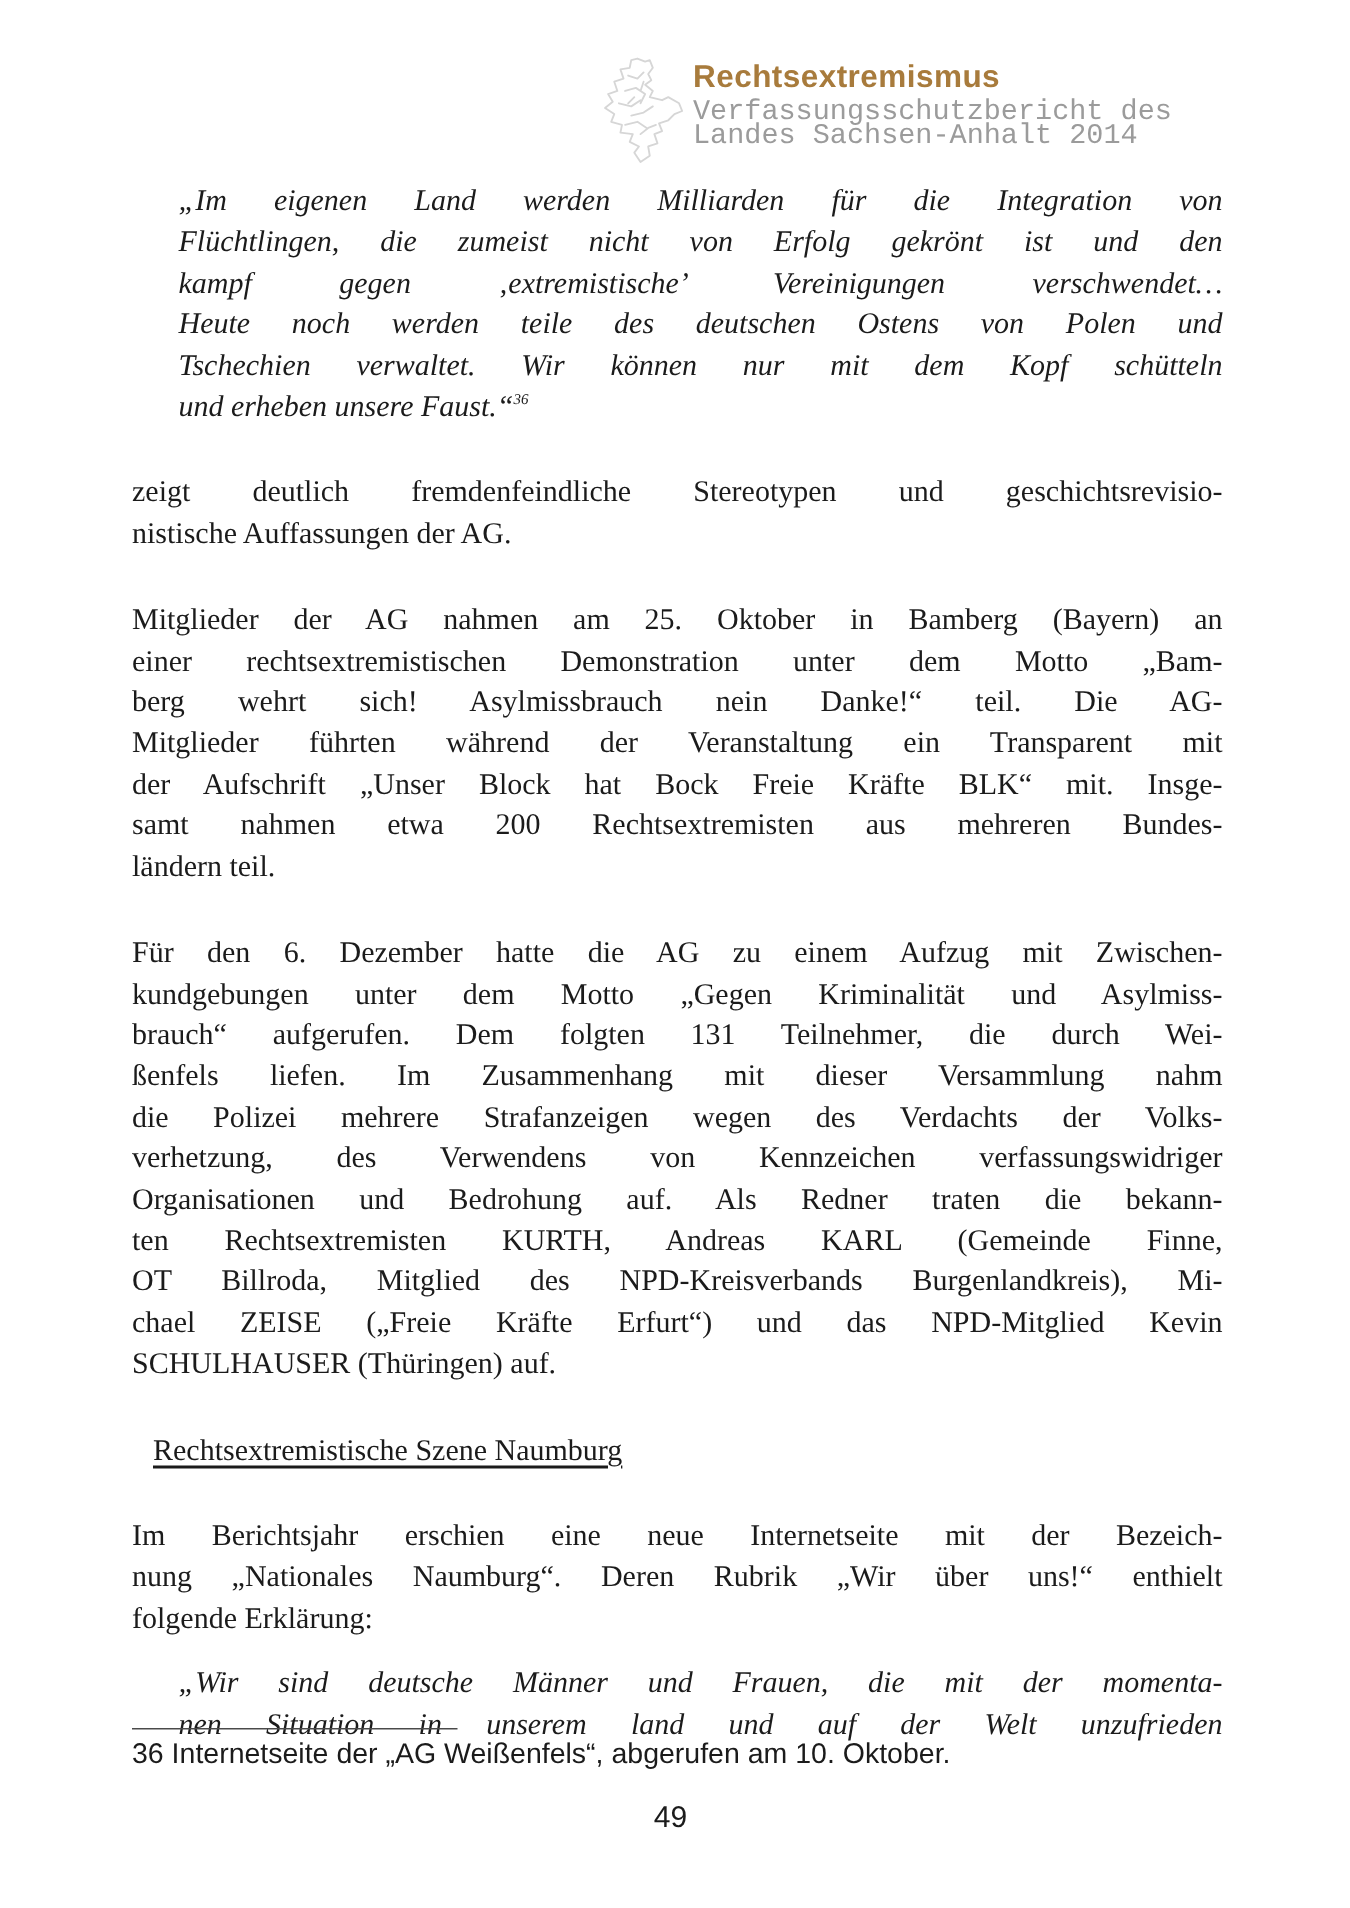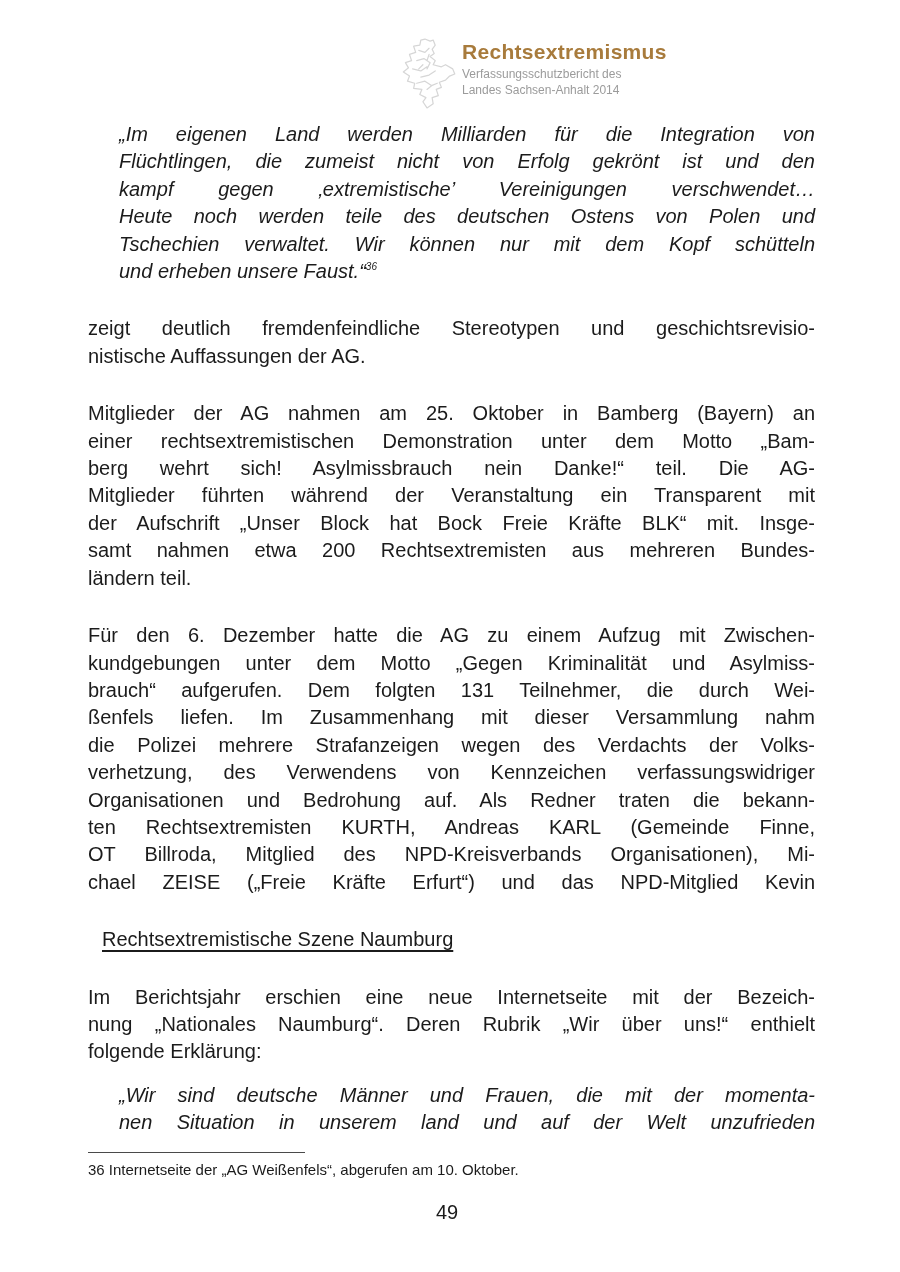--- a/index.html
+++ b/index.html
@@ -24,34 +24,36 @@
   .logo { width: 58px; height: 72px; flex: 0 0 auto; }
   .header-text { margin-left: 6px; padding-top: 2px; }
   .doc-title {
     font-size: 21px;
     font-weight: bold;
     letter-spacing: 0.3px;
     color: #a87b3c;
     line-height: 24px;
   }
   .doc-subtitle {
-    font-size: 12px;
+    font-size: 19px;
     color: #9b9b9b;
     line-height: 15.5px;
     margin-top: 3px;
+    font-family: Liberation Mono, monospace;
   }
 
   
   .content {
     position: absolute;
     left: 88px;
     top: 121px;
     width: 727px;
     font-size: 20px;
     line-height: 27.4px;
+    font-family: Liberation Serif, serif;
   }
   .block { margin: 0 0 30px 0; }
   .block:last-child { margin-bottom: 0; }
   .quote {
     margin-left: 31px;
     font-style: italic;
   }
   .no-gap { margin-bottom: 16px; }
   .tl { min-height: 27.4px; }
   .jl { text-align: justify; text-align-last: justify; }
@@ -64,21 +66,21 @@
     text-decoration-thickness: 1.5px;
   }
 
   
   .footnote-area { position: absolute; left: 88px; top: 1152px; width: 727px; }
   .footnote-sep {
     width: 217px;
     border-top: 1.5px solid #4a4a4a;
     margin-bottom: 7px;
   }
-  .footnote-text { font-size: 15px; line-height: 19px; color: #1b1b1b; }
+  .footnote-text { font-size: 19px; line-height: 19px; color: #1b1b1b; }
 
   
   .page-number {
     position: absolute;
     left: 0;
     top: 1201px;
     width: 894px;
     text-align: center;
     font-size: 20px;
   }
@@ -130,22 +132,23 @@
 
     <div class="block">
         <div class="tl jl">Für den 6. Dezember hatte die AG zu einem Aufzug mit Zwischen-</div>
         <div class="tl jl">kundgebungen unter dem Motto „Gegen Kriminalität und Asylmiss-</div>
         <div class="tl jl">brauch“ aufgerufen. Dem folgten 131 Teilnehmer, die durch Wei-</div>
         <div class="tl jl">ßenfels liefen. Im Zusammenhang mit dieser Versammlung nahm</div>
         <div class="tl jl">die Polizei mehrere Strafanzeigen wegen des Verdachts der Volks-</div>
         <div class="tl jl">verhetzung, des Verwendens von Kennzeichen verfassungswidriger</div>
         <div class="tl jl">Organisationen und Bedrohung auf. Als Redner traten die bekann-</div>
         <div class="tl jl">ten Rechtsextremisten KURTH, Andreas KARL (Gemeinde Finne,</div>
-        <div class="tl jl">OT Billroda, Mitglied des NPD-Kreisverbands Organisationen), Mi-</div>
+        <div class="tl jl">OT Billroda, Mitglied des NPD-Kreisverbands Burgenlandkreis), Mi-</div>
         <div class="tl jl">chael ZEISE („Freie Kräfte Erfurt“) und das NPD-Mitglied Kevin</div>
+        <div class="tl">SCHULHAUSER (Thüringen) auf.</div>
       </div>
 
     <div class="section-heading">
       <span>Rechtsextremistische Szene Naumburg</span>
     </div>
 
     <div class="block no-gap">
         <div class="tl jl">Im Berichtsjahr erschien eine neue Internetseite mit der Bezeich-</div>
         <div class="tl jl">nung „Nationales Naumburg“. Deren Rubrik „Wir über uns!“ enthielt</div>
         <div class="tl">folgende Erklärung:</div>

